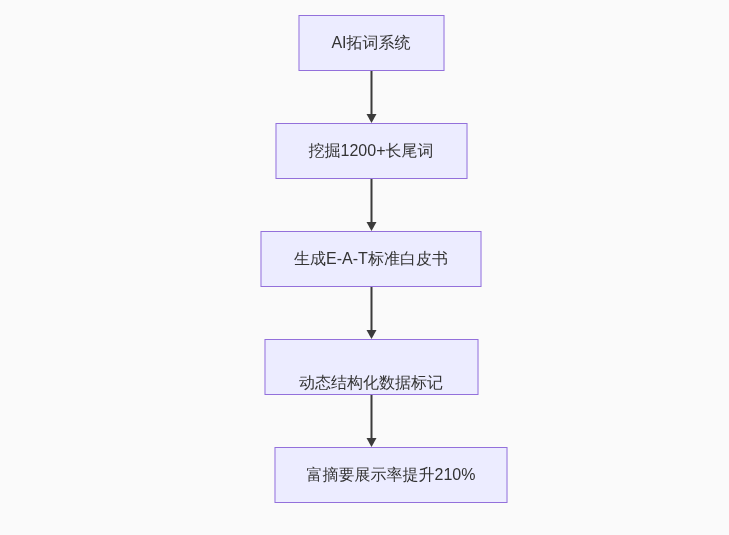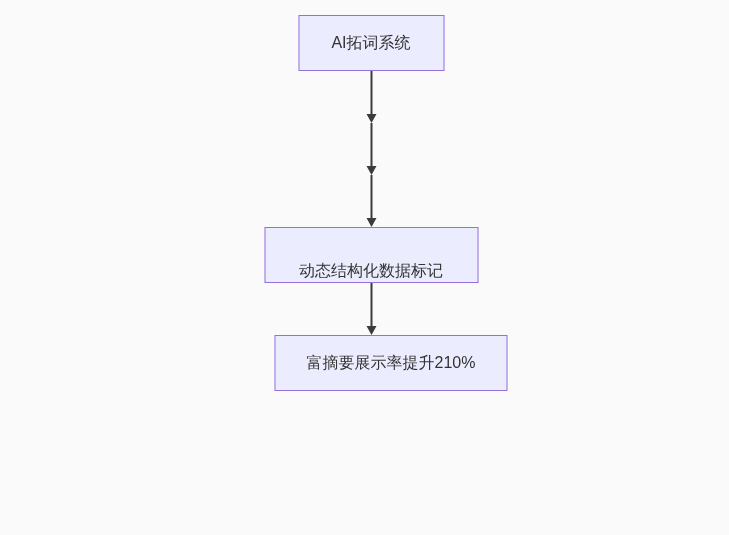--- a/index.html
+++ b/index.html
@@ -75,26 +75,32 @@
 
     <div class="node n1">
       <span>AI拓词系统</span>
     </div>
 
     <div class="edge">
       <div class="line"></div>
       <div class="head"></div>
     </div>
 
+    <div class="node n2">
+      <span>挖掘1200+长尾词</span>
+    </div>
 
     <div class="edge">
       <div class="line"></div>
       <div class="head"></div>
     </div>
 
+    <div class="node n3">
+      <span>生成E-A-T标准白皮书</span>
+    </div>
 
     <div class="edge">
       <div class="line"></div>
       <div class="head"></div>
     </div>
 
     <div class="node n4">
       <span>动态结构化数据标记</span>
     </div>
 

